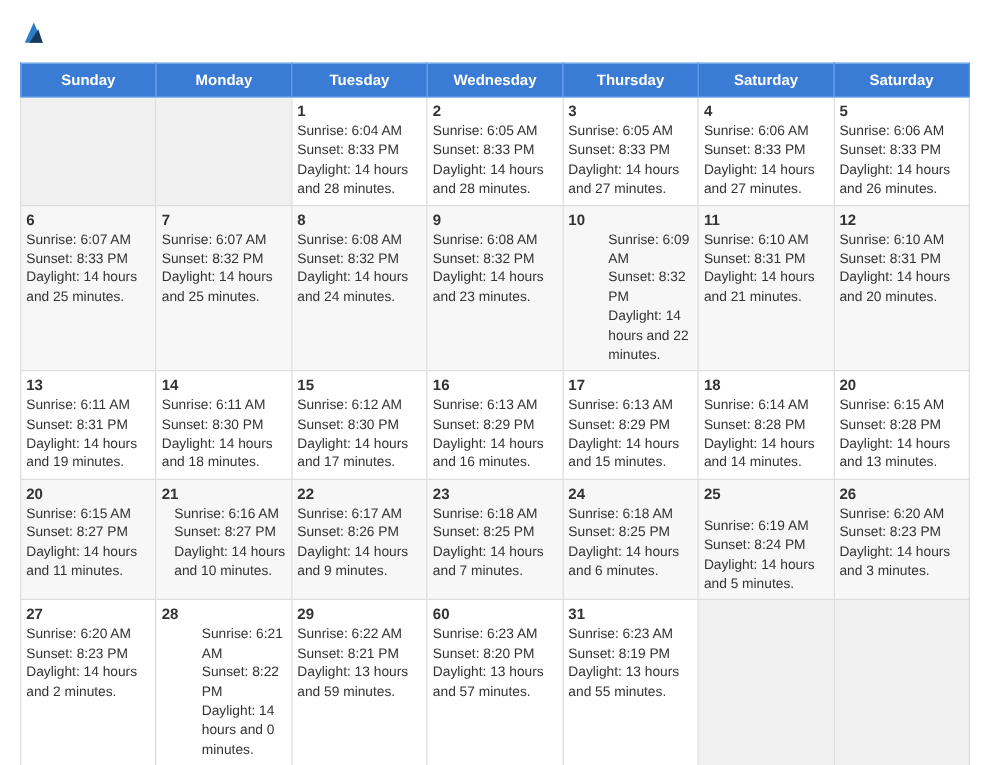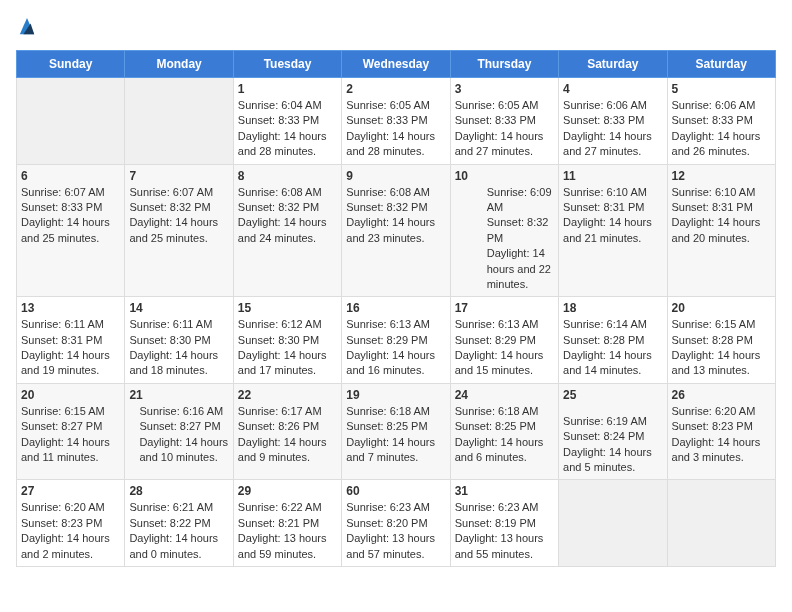--- a/index.html
+++ b/index.html
@@ -257,21 +257,21 @@
 Sunset: 8:27 PM
 Daylight: 14 hours and 10 minutes.</div>
         </td>
         <td>
           <span class="day-num">22</span>
           <div class="day-info" style="white-space: pre-line;">Sunrise: 6:17 AM
 Sunset: 8:26 PM
 Daylight: 14 hours and 9 minutes.</div>
         </td>
         <td>
-          <span class="day-num">19</span>
+          <span class="day-num">23</span>
           <div class="day-info" style="white-space: pre-line;">Sunrise: 6:18 AM
 Sunset: 8:25 PM
 Daylight: 14 hours and 7 minutes.</div>
         </td>
         <td>
           <span class="day-num">24</span>
           <div class="day-info" style="white-space: pre-line;">Sunrise: 6:18 AM
 Sunset: 8:25 PM
 Daylight: 14 hours and 6 minutes.</div>
         </td>
@@ -290,21 +290,21 @@
       </tr>
       <tr>
         <td>
           <span class="day-num">27</span>
           <div class="day-info" style="white-space: pre-line;">Sunrise: 6:20 AM
 Sunset: 8:23 PM
 Daylight: 14 hours and 2 minutes.</div>
         </td>
         <td>
           <span class="day-num">28</span>
-          <div class="day-info" style="white-space: pre-line;">Sunrise: 6:21 AM
+          <div class="day-info" style="white-space: pre-line; margin-left: 32px;">Sunrise: 6:21 AM
 Sunset: 8:22 PM
 Daylight: 14 hours and 0 minutes.</div>
         </td>
         <td>
           <span class="day-num">29</span>
           <div class="day-info" style="white-space: pre-line;">Sunrise: 6:22 AM
 Sunset: 8:21 PM
 Daylight: 13 hours and 59 minutes.</div>
         </td>
         <td>

